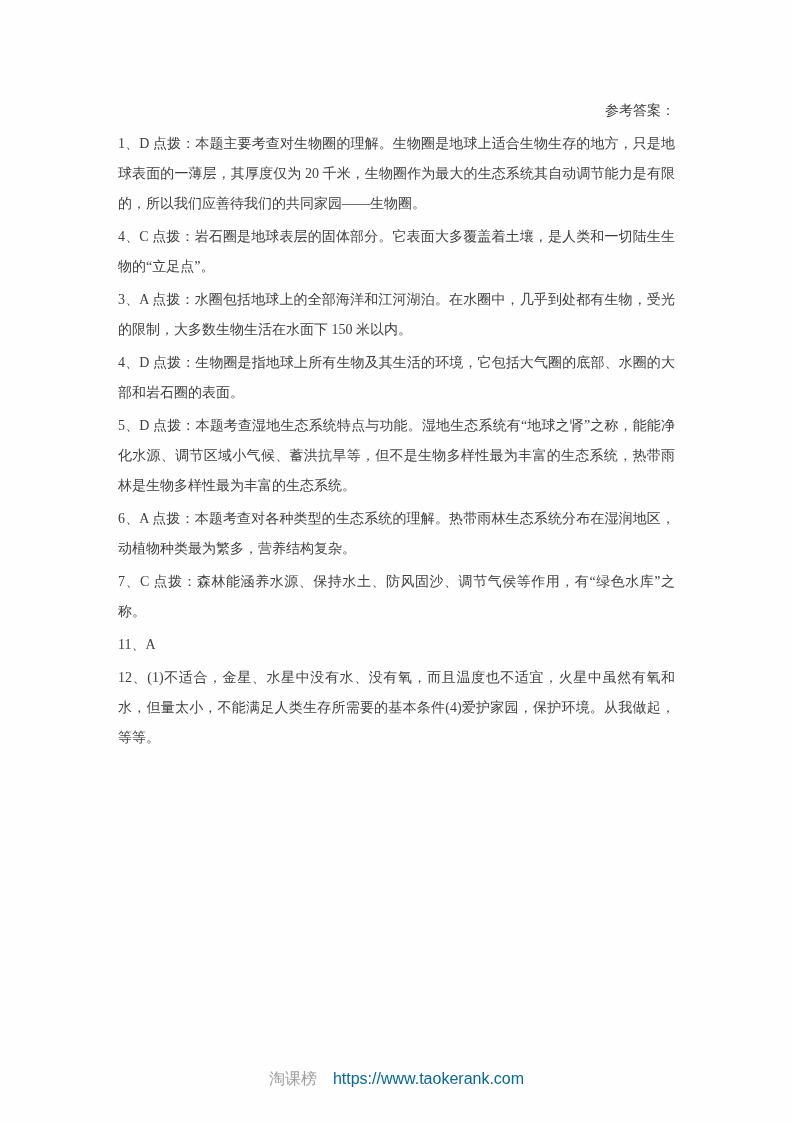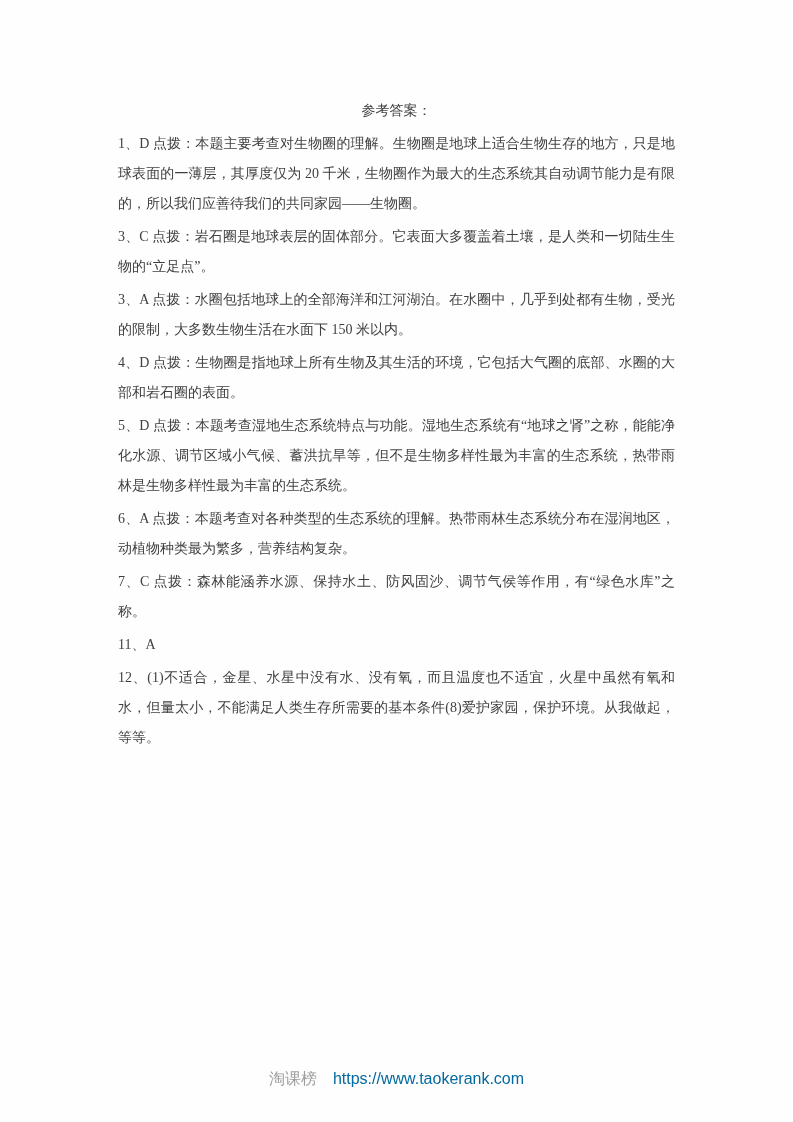--- a/index.html
+++ b/index.html
@@ -23,21 +23,21 @@
     font-size: 14px;
     line-height: 30px;
     text-align: justify;
     text-justify: inter-ideograph;
   }
   .content p {
     margin: 0 0 3px 0;
     word-break: break-all;
   }
   .content p.title {
-    text-align: center;
+    text-align: right;
   }
   .footer {
     position: absolute;
     left: 0;
     right: 0;
     top: 1068px;
     text-align: center;
     color: #9e9e9e;
     font-size: 16px;
     line-height: 22px;
@@ -50,25 +50,25 @@
     color: #0369a1;
     text-decoration: none;
   }
 </style>
 </head>
 <body>
 
 <div class="content">
   <p class="title">参考答案：</p>
   <p class="answer">1、D 点拨：本题主要考查对生物圈的理解。生物圈是地球上适合生物生存的地方，只是地球表面的一薄层，其厚度仅为 20 千米，生物圈作为最大的生态系统其自动调节能力是有限的，所以我们应善待我们的共同家园——生物圈。</p>
-  <p class="answer">3、C 点拨：岩石圈是地球表层的固体部分。它表面大多覆盖着土壤，是人类和一切陆生生物的“立足点”。</p>
+  <p class="answer">4、C 点拨：岩石圈是地球表层的固体部分。它表面大多覆盖着土壤，是人类和一切陆生生物的“立足点”。</p>
   <p class="answer">3、A 点拨：水圈包括地球上的全部海洋和江河湖泊。在水圈中，几乎到处都有生物，受光的限制，大多数生物生活在水面下 150 米以内。</p>
   <p class="answer">4、D 点拨：生物圈是指地球上所有生物及其生活的环境，它包括大气圈的底部、水圈的大部和岩石圈的表面。</p>
   <p class="answer">5、D 点拨：本题考查湿地生态系统特点与功能。湿地生态系统有“地球之肾”之称，能能净化水源、调节区域小气候、蓄洪抗旱等，但不是生物多样性最为丰富的生态系统，热带雨林是生物多样性最为丰富的生态系统。</p>
   <p class="answer">6、A 点拨：本题考查对各种类型的生态系统的理解。热带雨林生态系统分布在湿润地区，动植物种类最为繁多，营养结构复杂。</p>
   <p class="answer">7、C 点拨：森林能涵养水源、保持水土、防风固沙、调节气侯等作用，有“绿色水库”之称。</p>
   <p class="answer">11、A</p>
-  <p class="answer">12、(1)不适合，金星、水星中没有水、没有氧，而且温度也不适宜，火星中虽然有氧和水，但量太小，不能满足人类生存所需要的基本条件(8)爱护家园，保护环境。从我做起，等等。</p>
+  <p class="answer">12、(1)不适合，金星、水星中没有水、没有氧，而且温度也不适宜，火星中虽然有氧和水，但量太小，不能满足人类生存所需要的基本条件(4)爱护家园，保护环境。从我做起，等等。</p>
 </div>
 
 <div class="footer">
   <span class="site">淘课榜</span><a class="url">https://www.taokerank.com</a>
 </div>
 
 </body></html>

